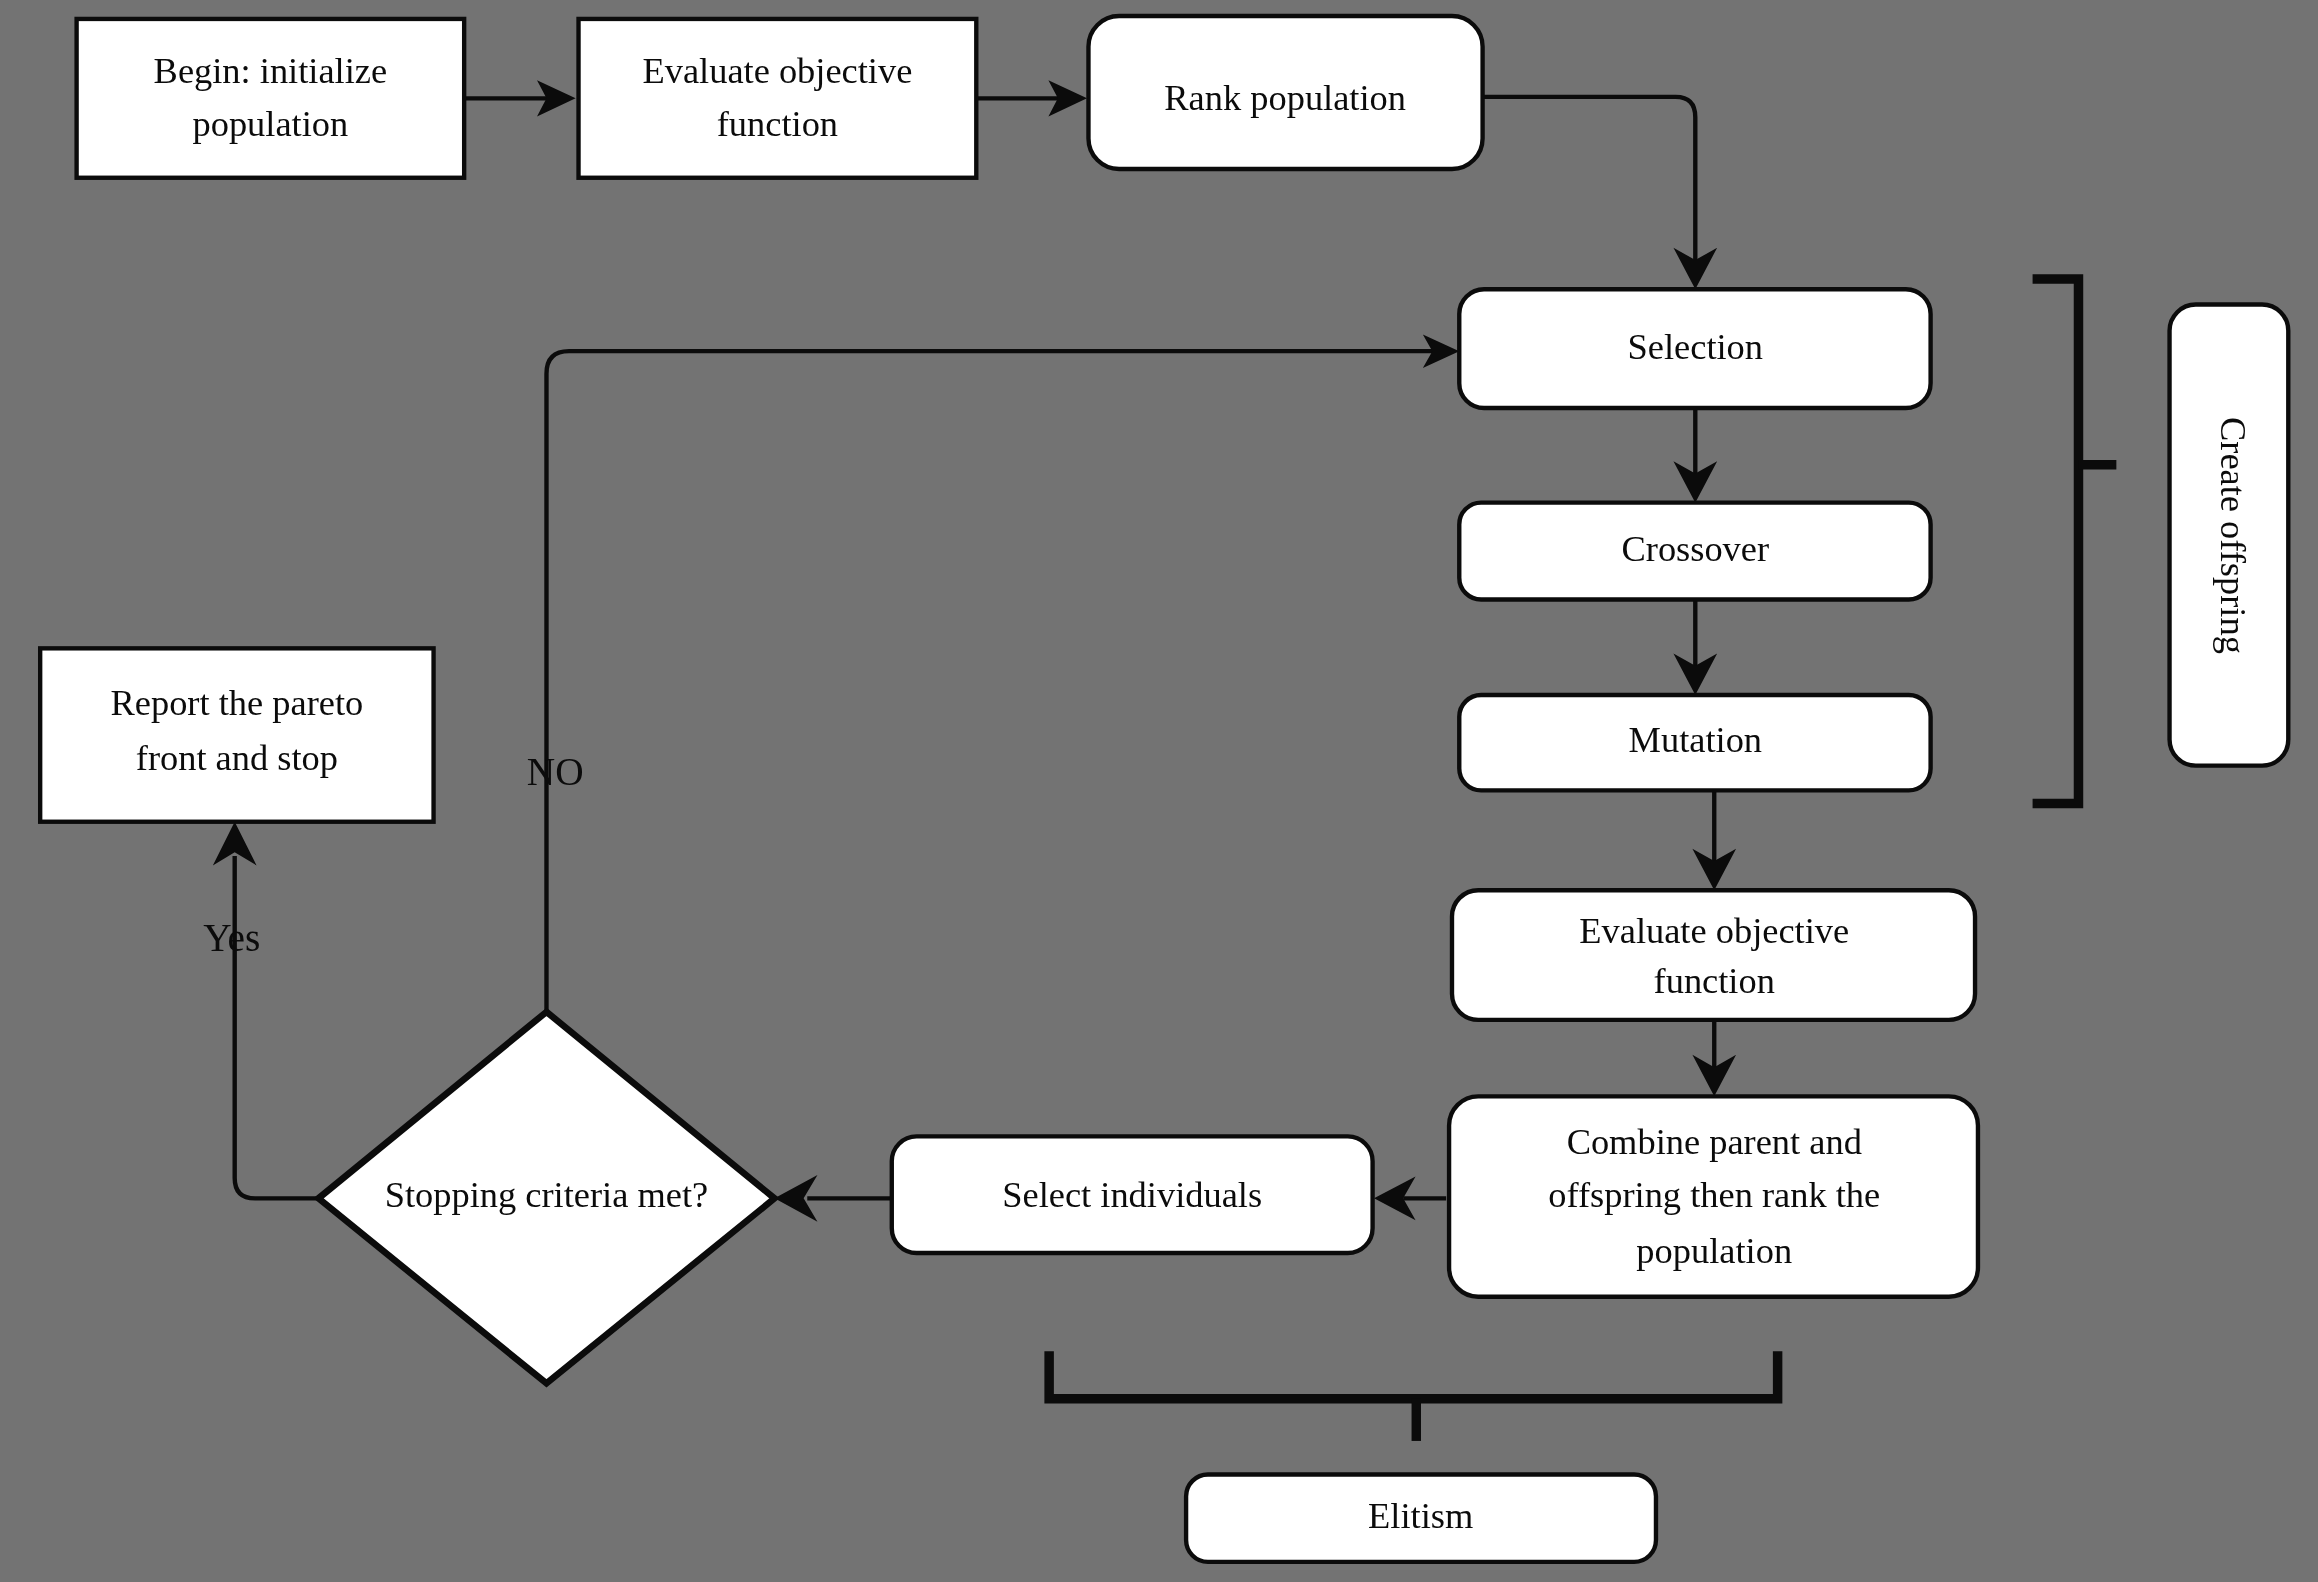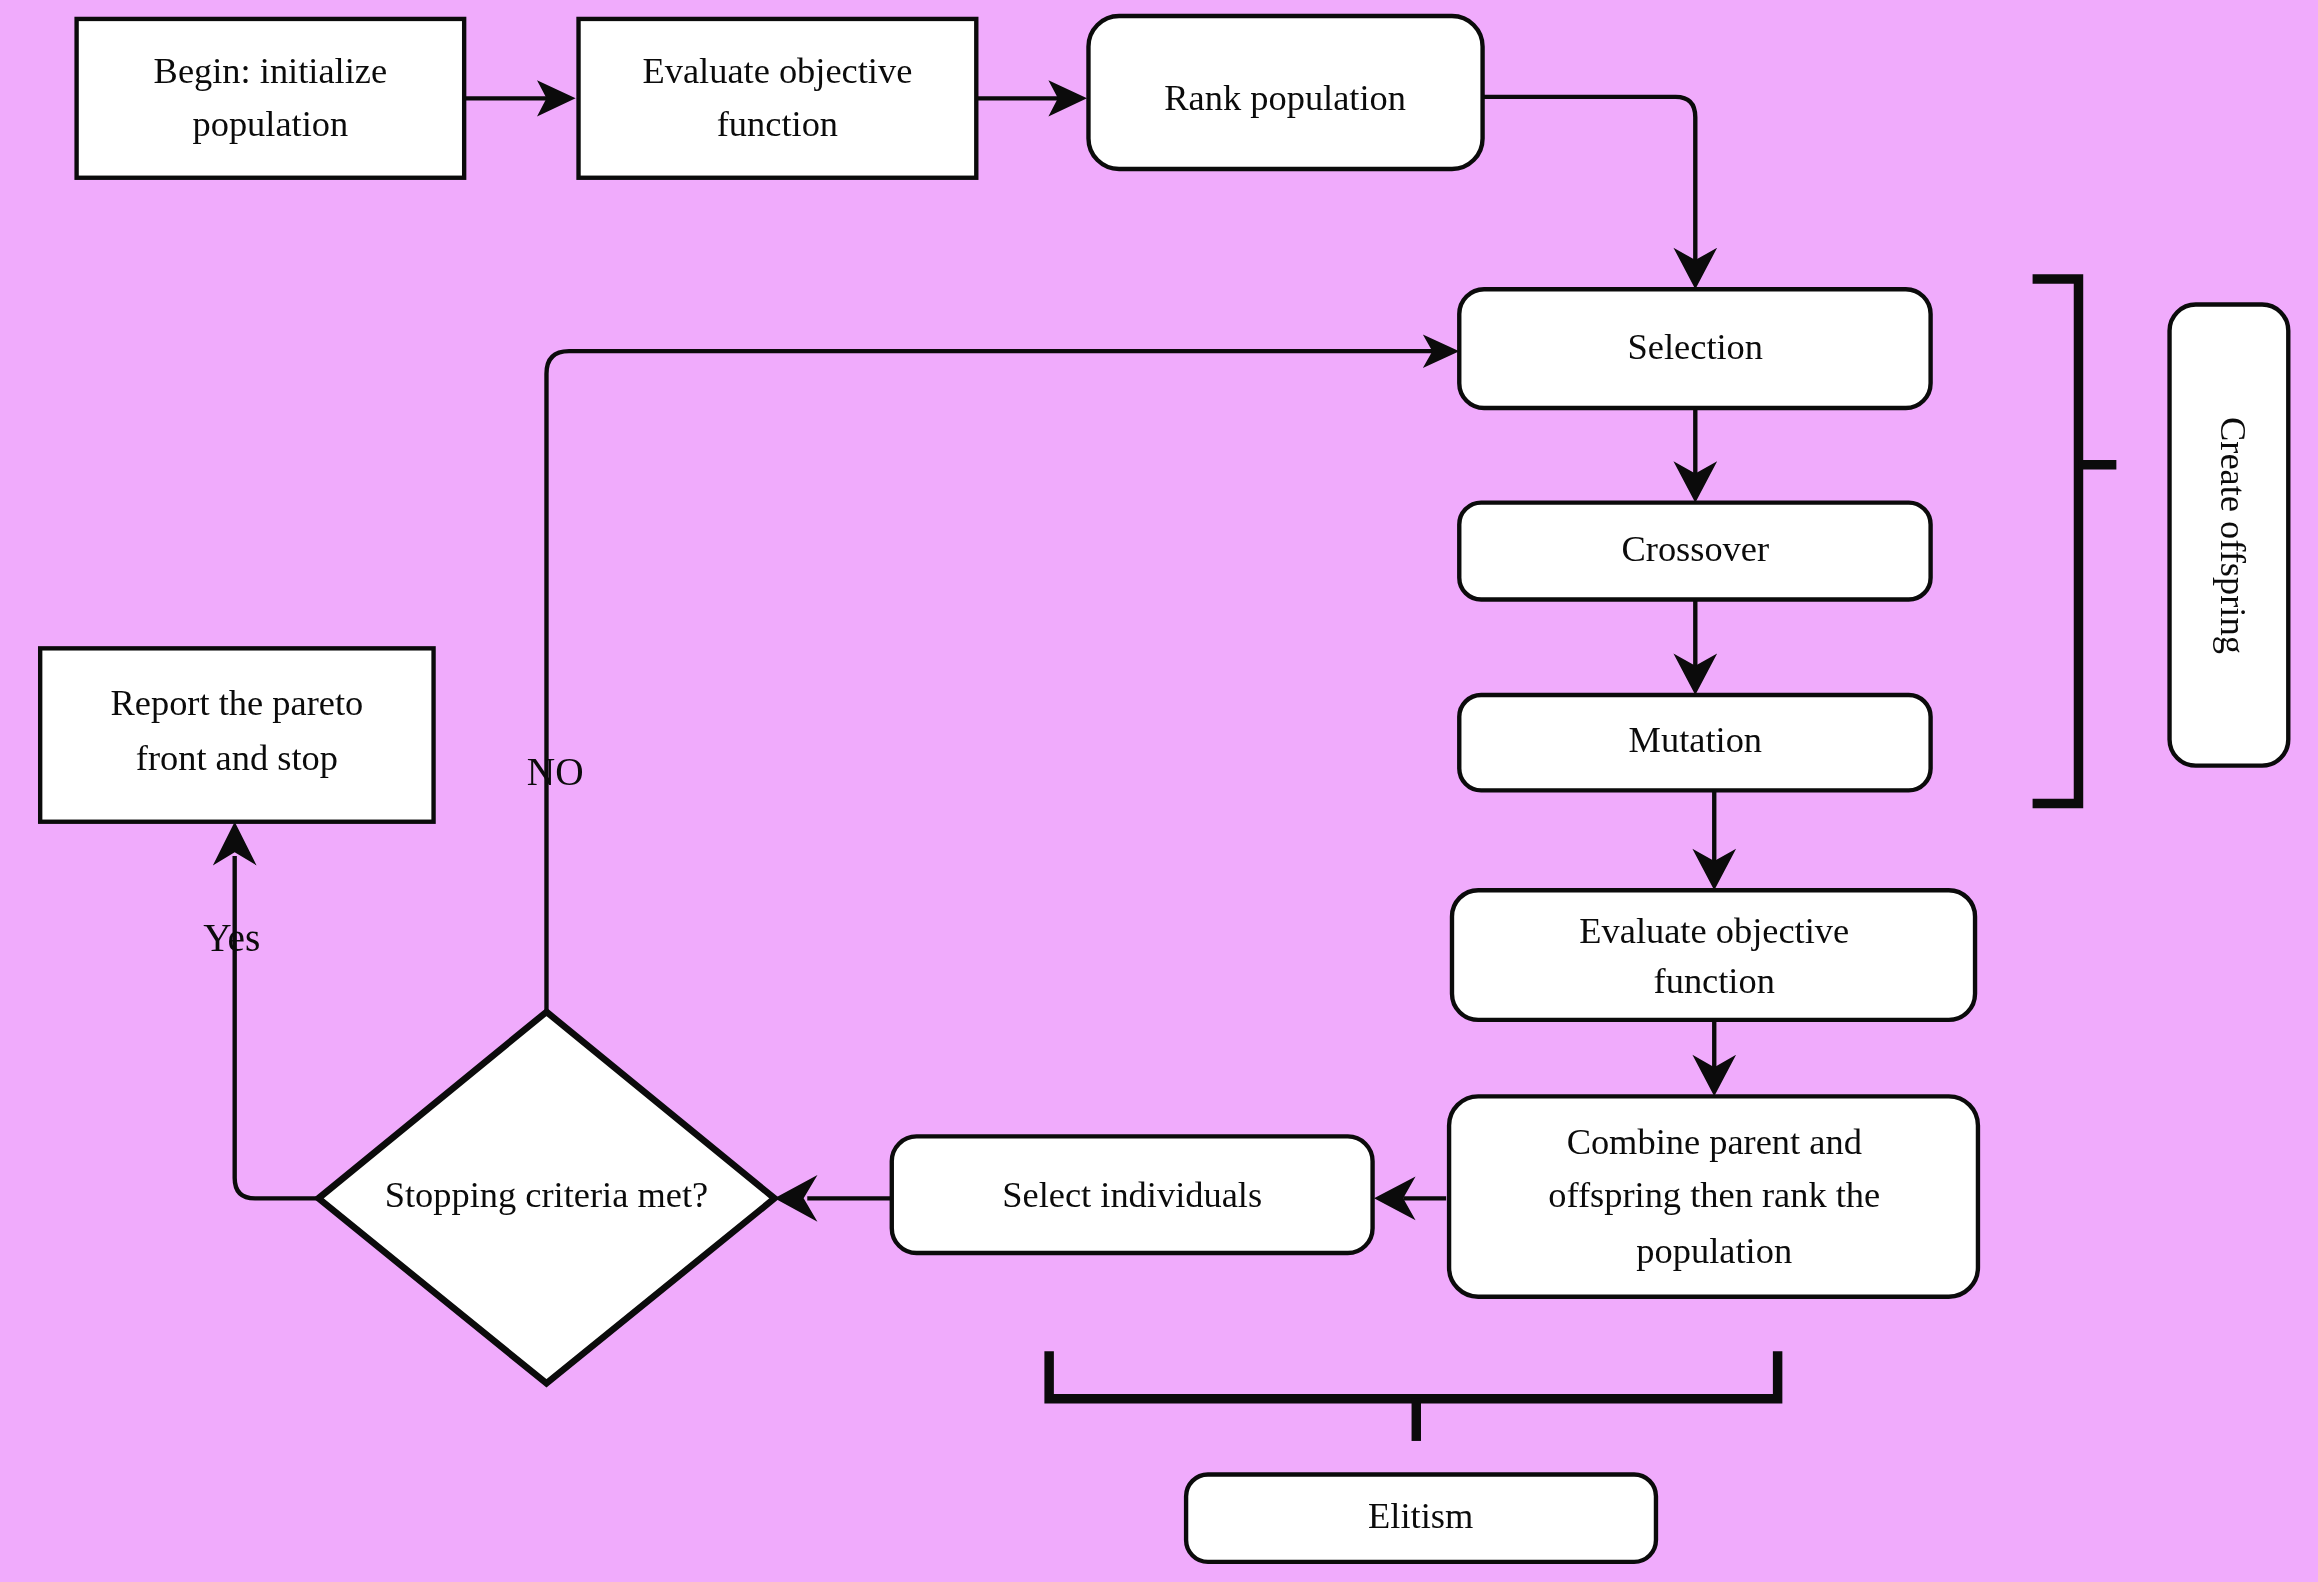--- a/index.html
+++ b/index.html
@@ -4,21 +4,21 @@
 <style>
   html, body {
     margin: 0;
     padding: 0;
     background: #ffffff;
   }
   #flow-root {
     position: relative;
     width: 2319px;
     height: 1583px;
-    background: #f0abfc;
+    background: #737373;
     font-family: "Liberation Serif", "DejaVu Serif", serif;
   }
   svg.flow-canvas {
     position: absolute;
     inset: 0;
     width: 2319px;
     height: 1583px;
     display: block;
   }
   .node-text {

